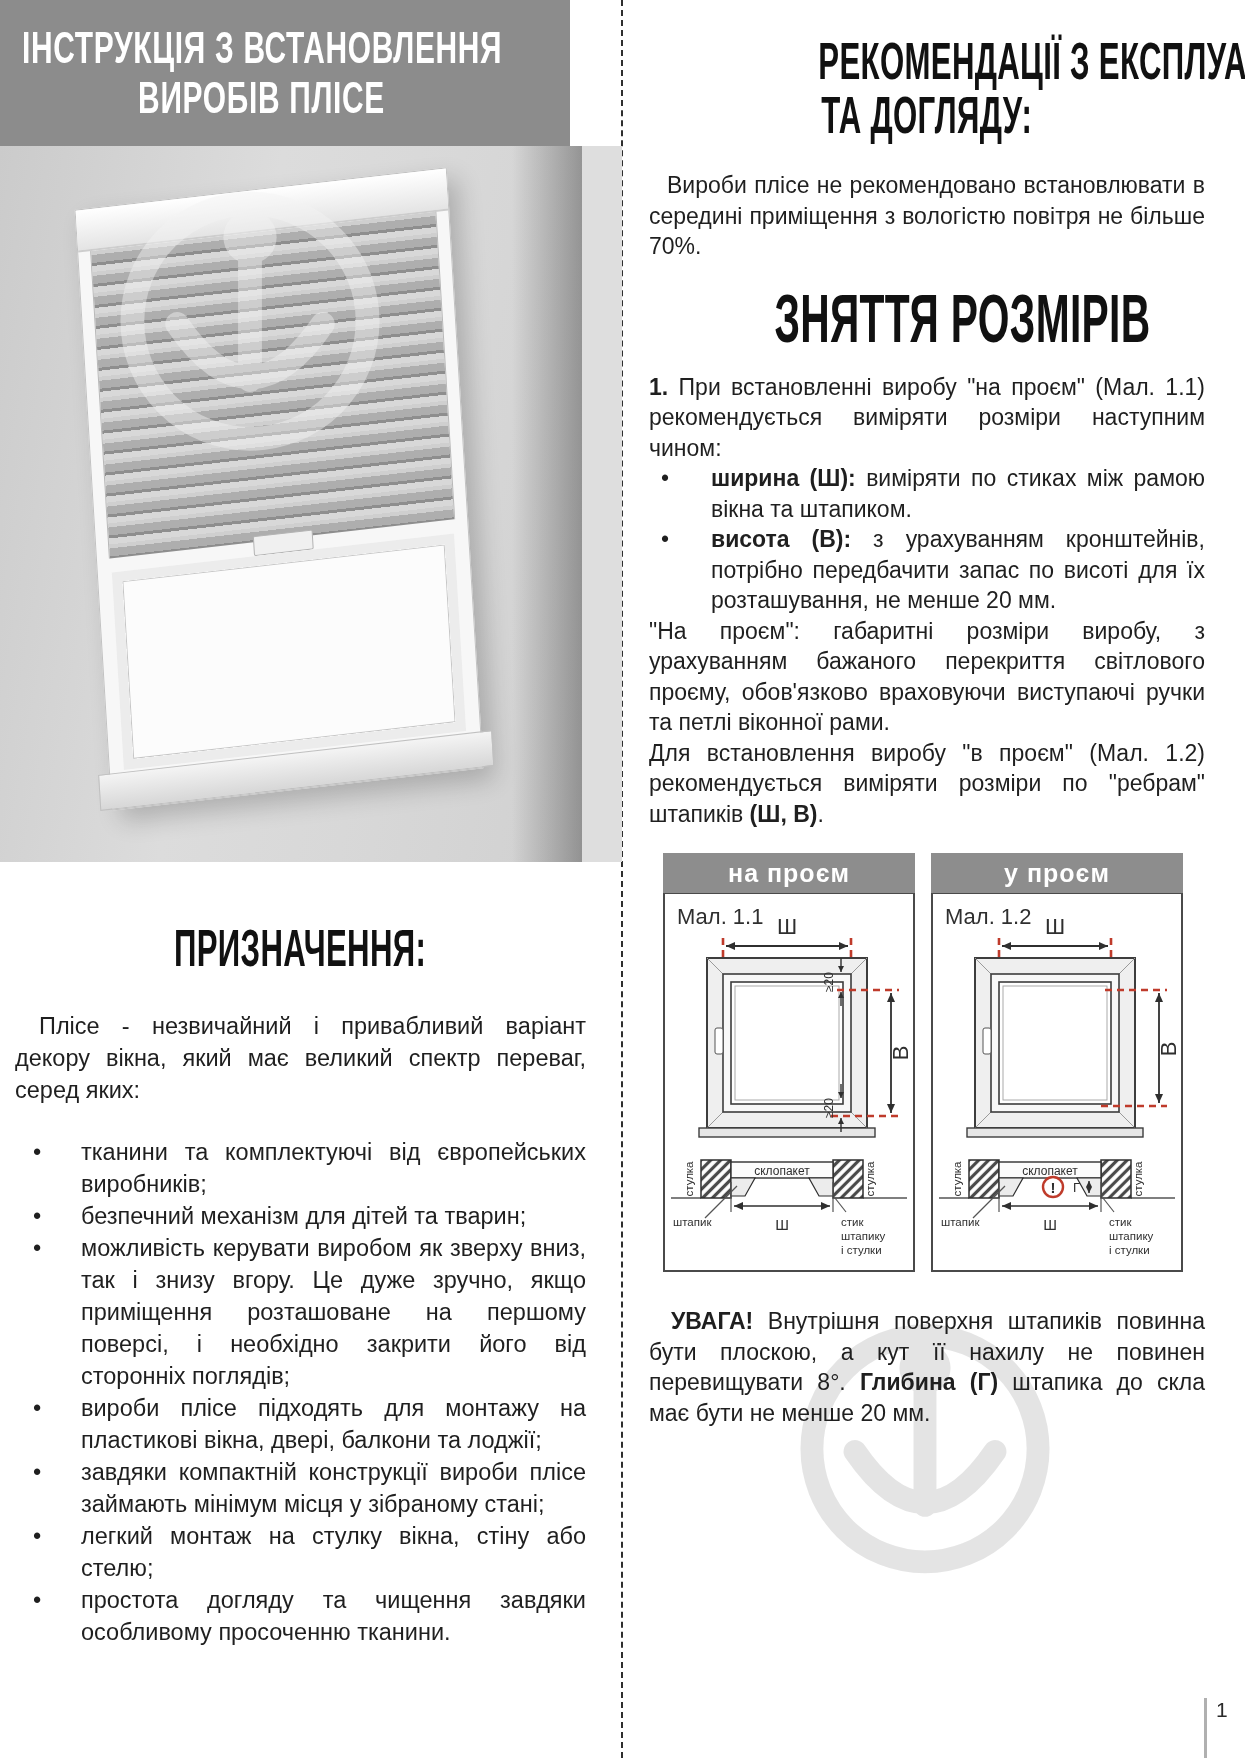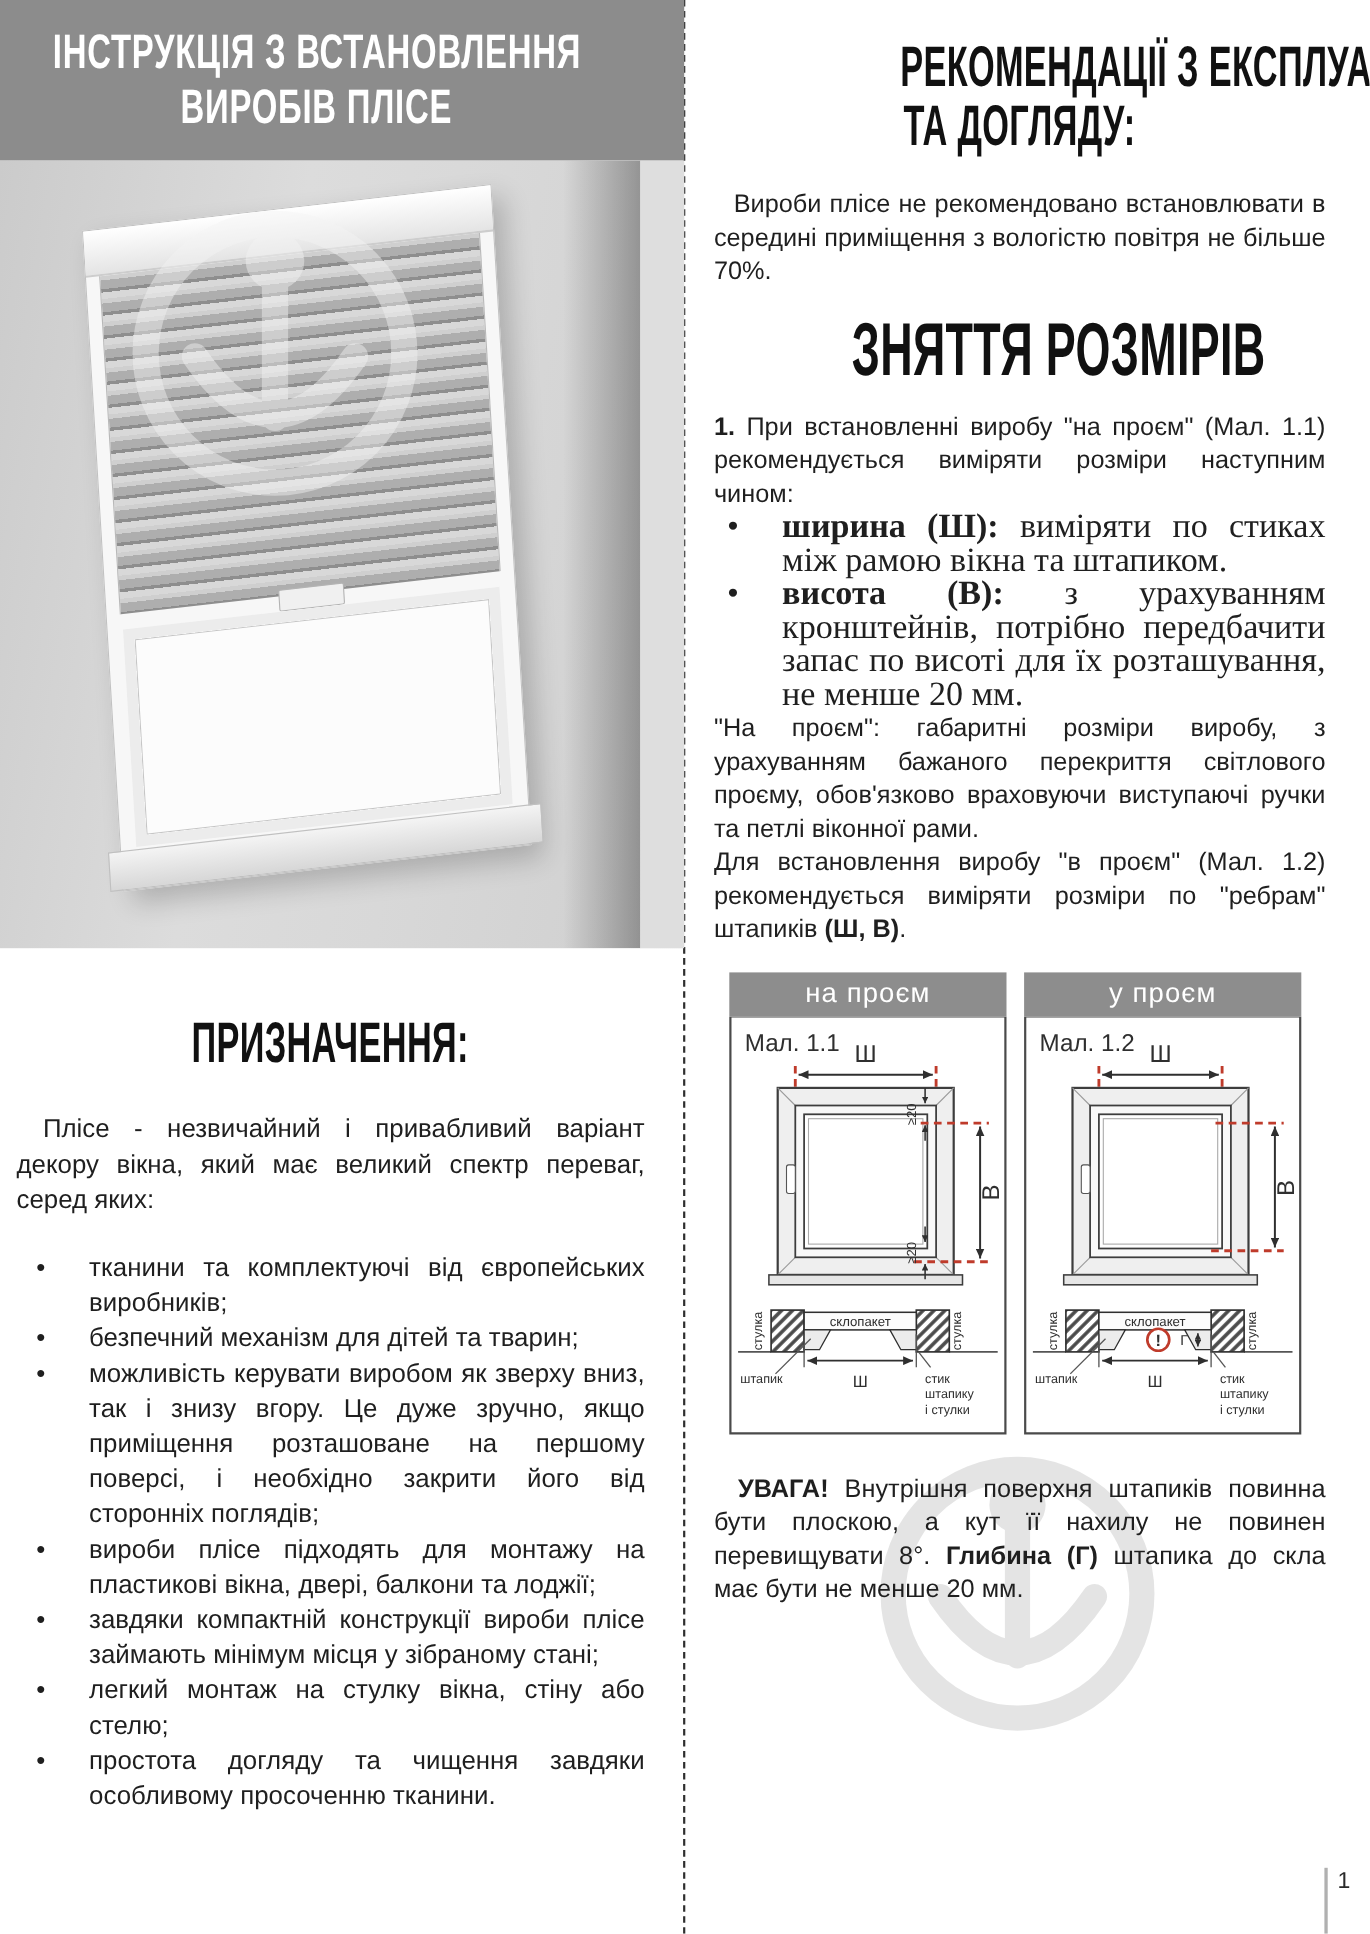--- a/index.html
+++ b/index.html
@@ -13,21 +13,21 @@
   .cond-band { display:inline-block; transform:scaleX(0.68); transform-origin:50% 50%;
           white-space:nowrap; font-weight:700; letter-spacing:1px; }
   p { margin:0; }
 
   
   .divider { position:absolute; left:621px; top:0; height:1758px; width:0;
              border-left:2px dashed #2e2e2e; }
 
   
   .col-left { position:absolute; left:0; top:0; width:622px; height:1758px; }
-  .header-band { position:absolute; left:0; top:0; width:622px; height:146px; background:#8c8c8c;
+  .header-band { position:absolute; left:0; top:0; width:570px; height:146px; background:#8c8c8c;
                  display:flex; flex-direction:column; align-items:center; justify-content:center;
                  padding-right:46px; box-sizing:border-box; }
   .header-band .bline { color:#ffffff; font-size:44px; line-height:50px; text-align:center; }
 
   .photo { position:absolute; left:0; top:146px; width:622px; height:716px; overflow:hidden;
            background:linear-gradient(100deg,#cbcbcb 0%,#dcdcdc 38%,#d8d8d8 62%,#cfcfcf 100%); }
   .photo-shadow { position:absolute; right:40px; top:0; bottom:0; width:70px;
            background:linear-gradient(to right, rgba(70,70,70,0), rgba(60,60,60,0.42)); }
   .photo-strip { position:absolute; right:0; top:0; bottom:0; width:40px; background:#dedede; }
   .window3d { position:absolute; left:92px; top:42px; width:372px; height:600px;
@@ -63,27 +63,27 @@
   
   .col-right { position:absolute; left:623px; top:0; width:622px; height:1758px;
                box-sizing:border-box; padding:34px 40px 0 26px; }
   .care-h { text-align:center; font-size:52px; line-height:54px; margin-bottom:28px; color:#111; }
   .body-p { font-size:23px; line-height:30.5px; text-align:justify; }
   .ind { text-indent:18px; }
   .italic { font-style:italic; }
   .gap-top { margin-top:26px; }
   .measure-h { text-align:center; font-size:68px; line-height:52px; margin:30px 0 28px; color:#111; }
   .mlist { list-style:none; margin:0; padding:0; }
-  .mlist li { position:relative; padding-left:62px; font-size:31px; line-height:30.5px;
-              text-align:justify;font-family:Liberation Serif, serif; }
+  .mlist li { position:relative; padding-left:62px; font-size:23px; line-height:30.5px;
+              text-align:justify; }
   .mlist li::before { content:"\2022"; position:absolute; left:12px; }
 
   .panels { display:flex; gap:16px; margin:24px 0 0 14px; position:relative; z-index:1; }
   .panel { width:252px; }
-  .panel-header { height:40px; background:#8d8d8d; color:#ffffff; font-weight:400; font-size:25px;
+  .panel-header { height:40px; background:#8d8d8d; color:#ffffff; font-weight:700; font-size:25px;
                   display:flex; align-items:center; justify-content:center; letter-spacing:1px; }
   .panel-body { border:2px solid #4a4a4a; border-top:1.5px solid #4a4a4a; background:#ffffff; }
   .reddash { stroke:#bf3b2b; stroke-width:2.6; stroke-dasharray:7 5; fill:none; }
   svg text { font-family:"Liberation Sans", sans-serif; fill:#2f2f2f; }
 
   .attention { margin-top:34px; position:relative; z-index:4; text-indent:22px; }
 
   .pagenum { position:absolute; left:1204px; top:1698px; height:60px;
              border-left:3px solid #b0b0b0; padding-left:9px; font-size:21px; color:#2a2a2a; }
 </style>

